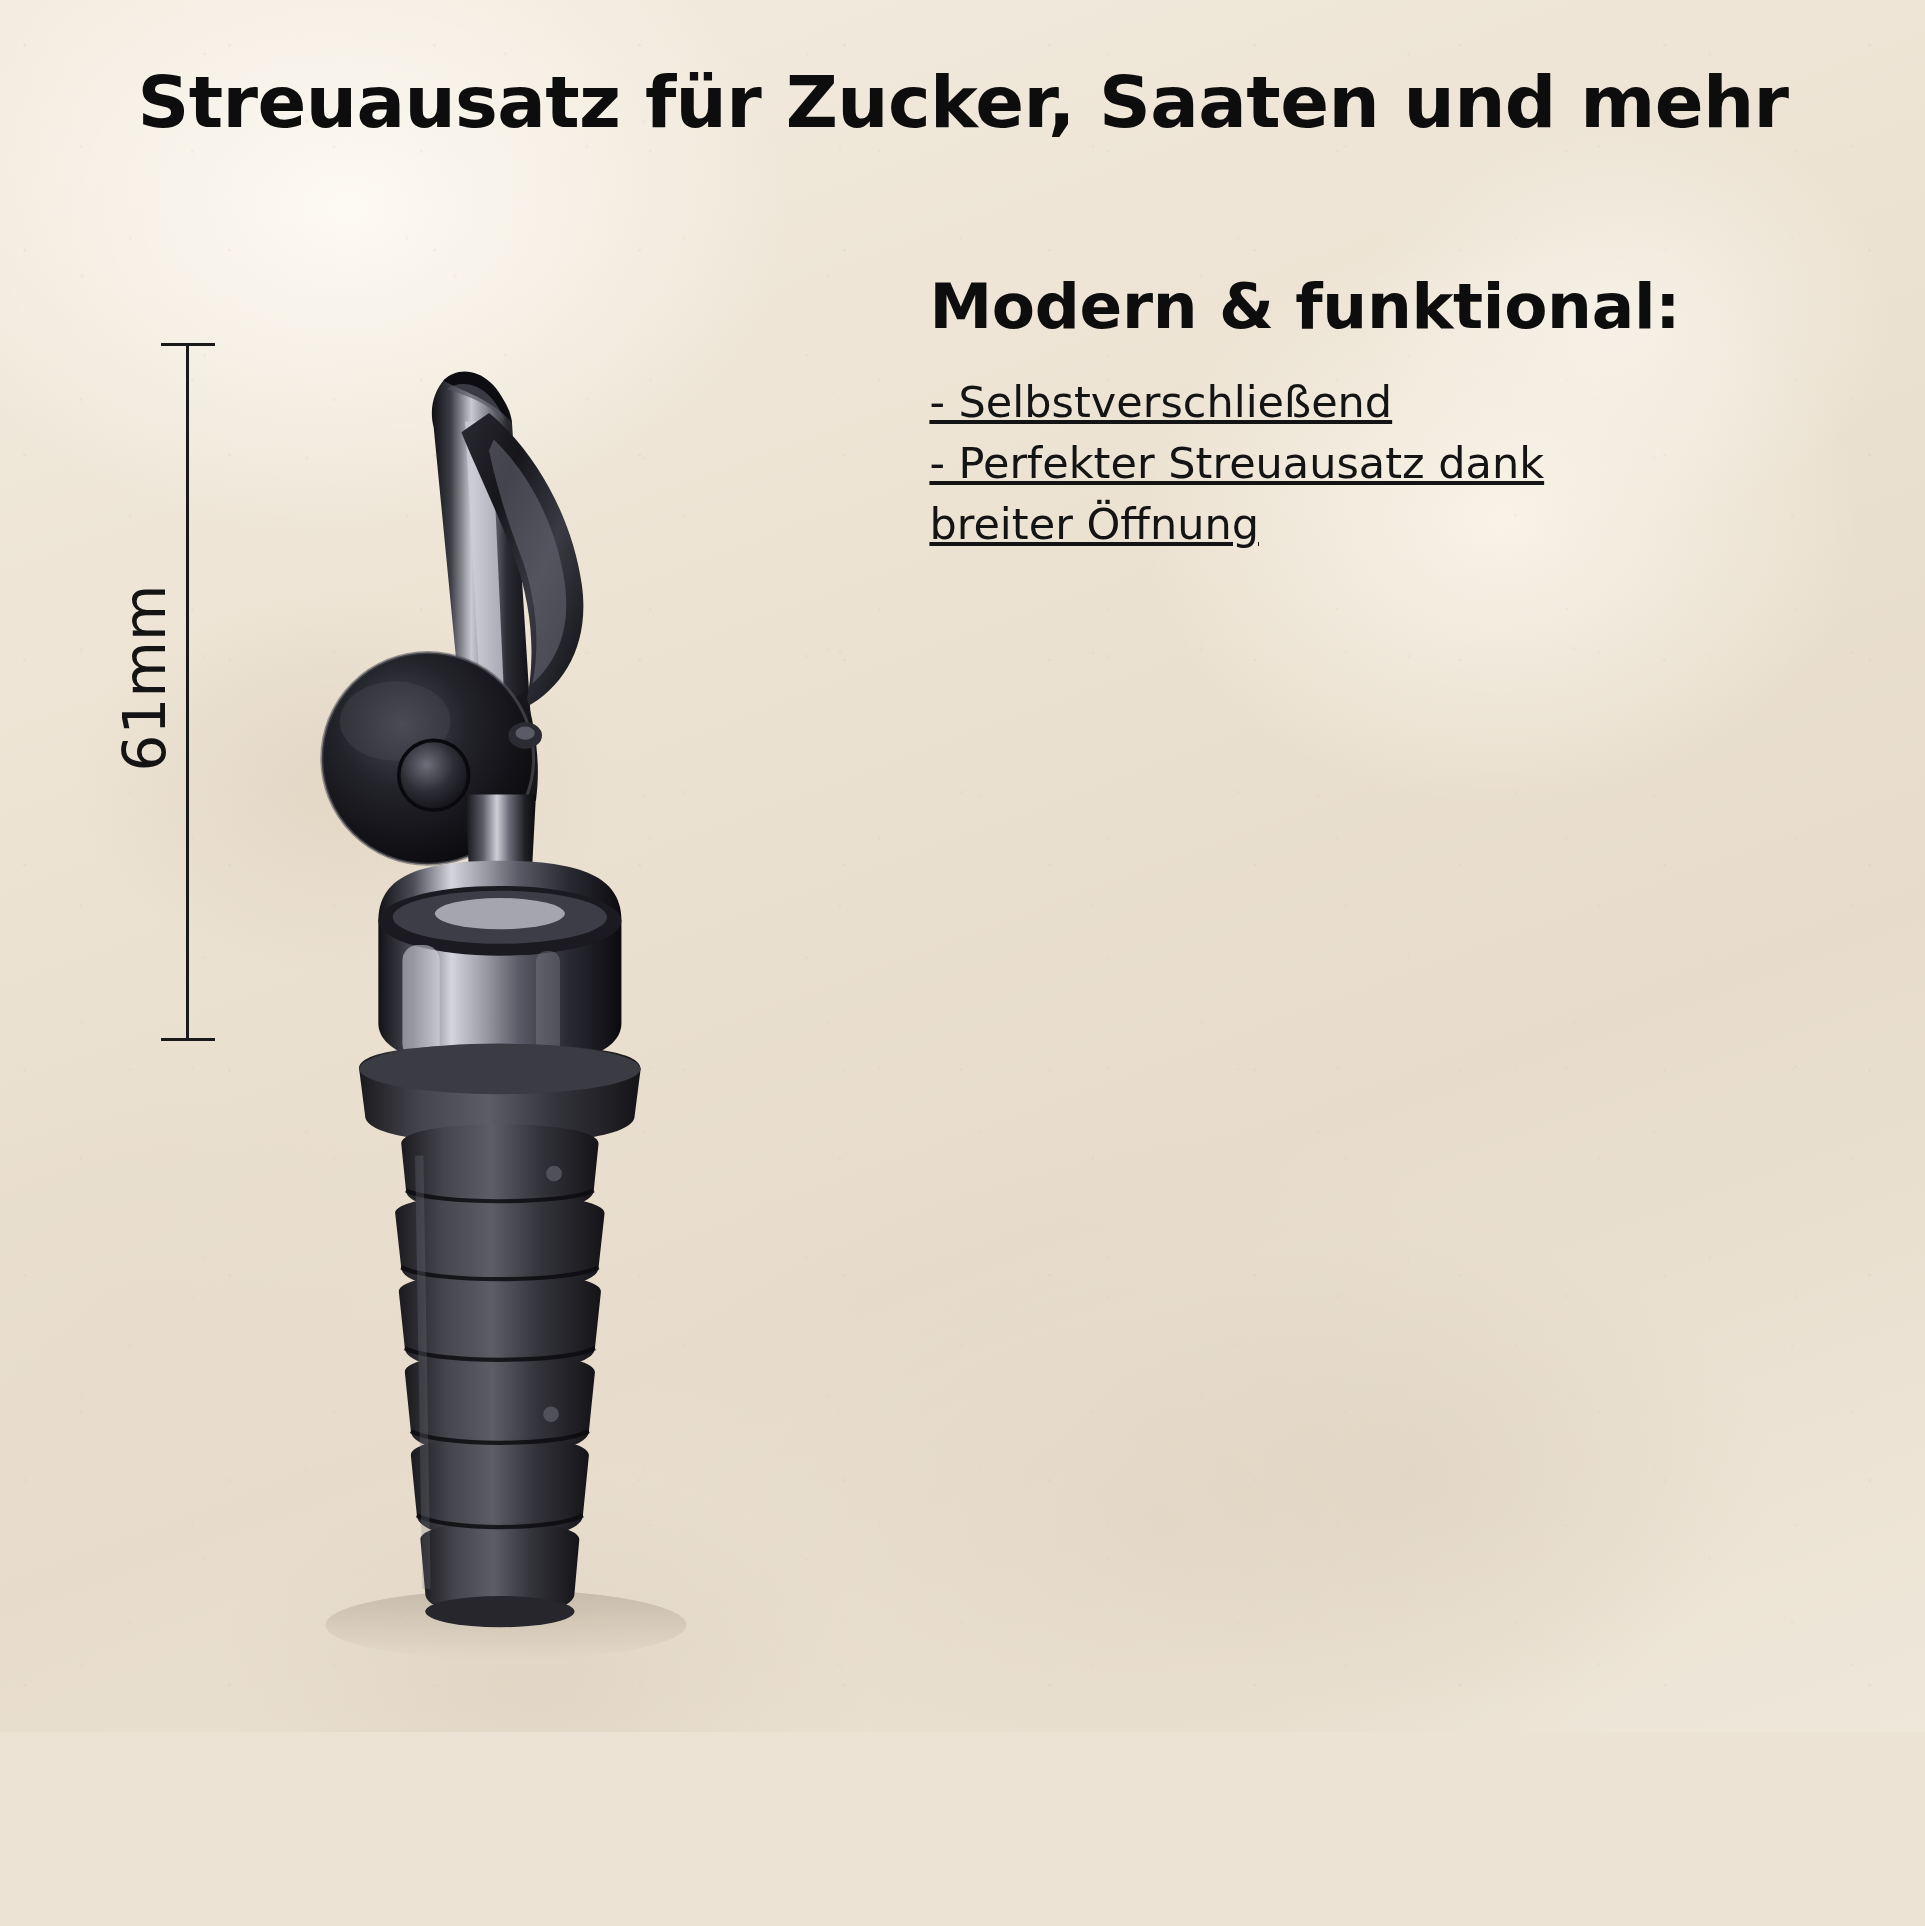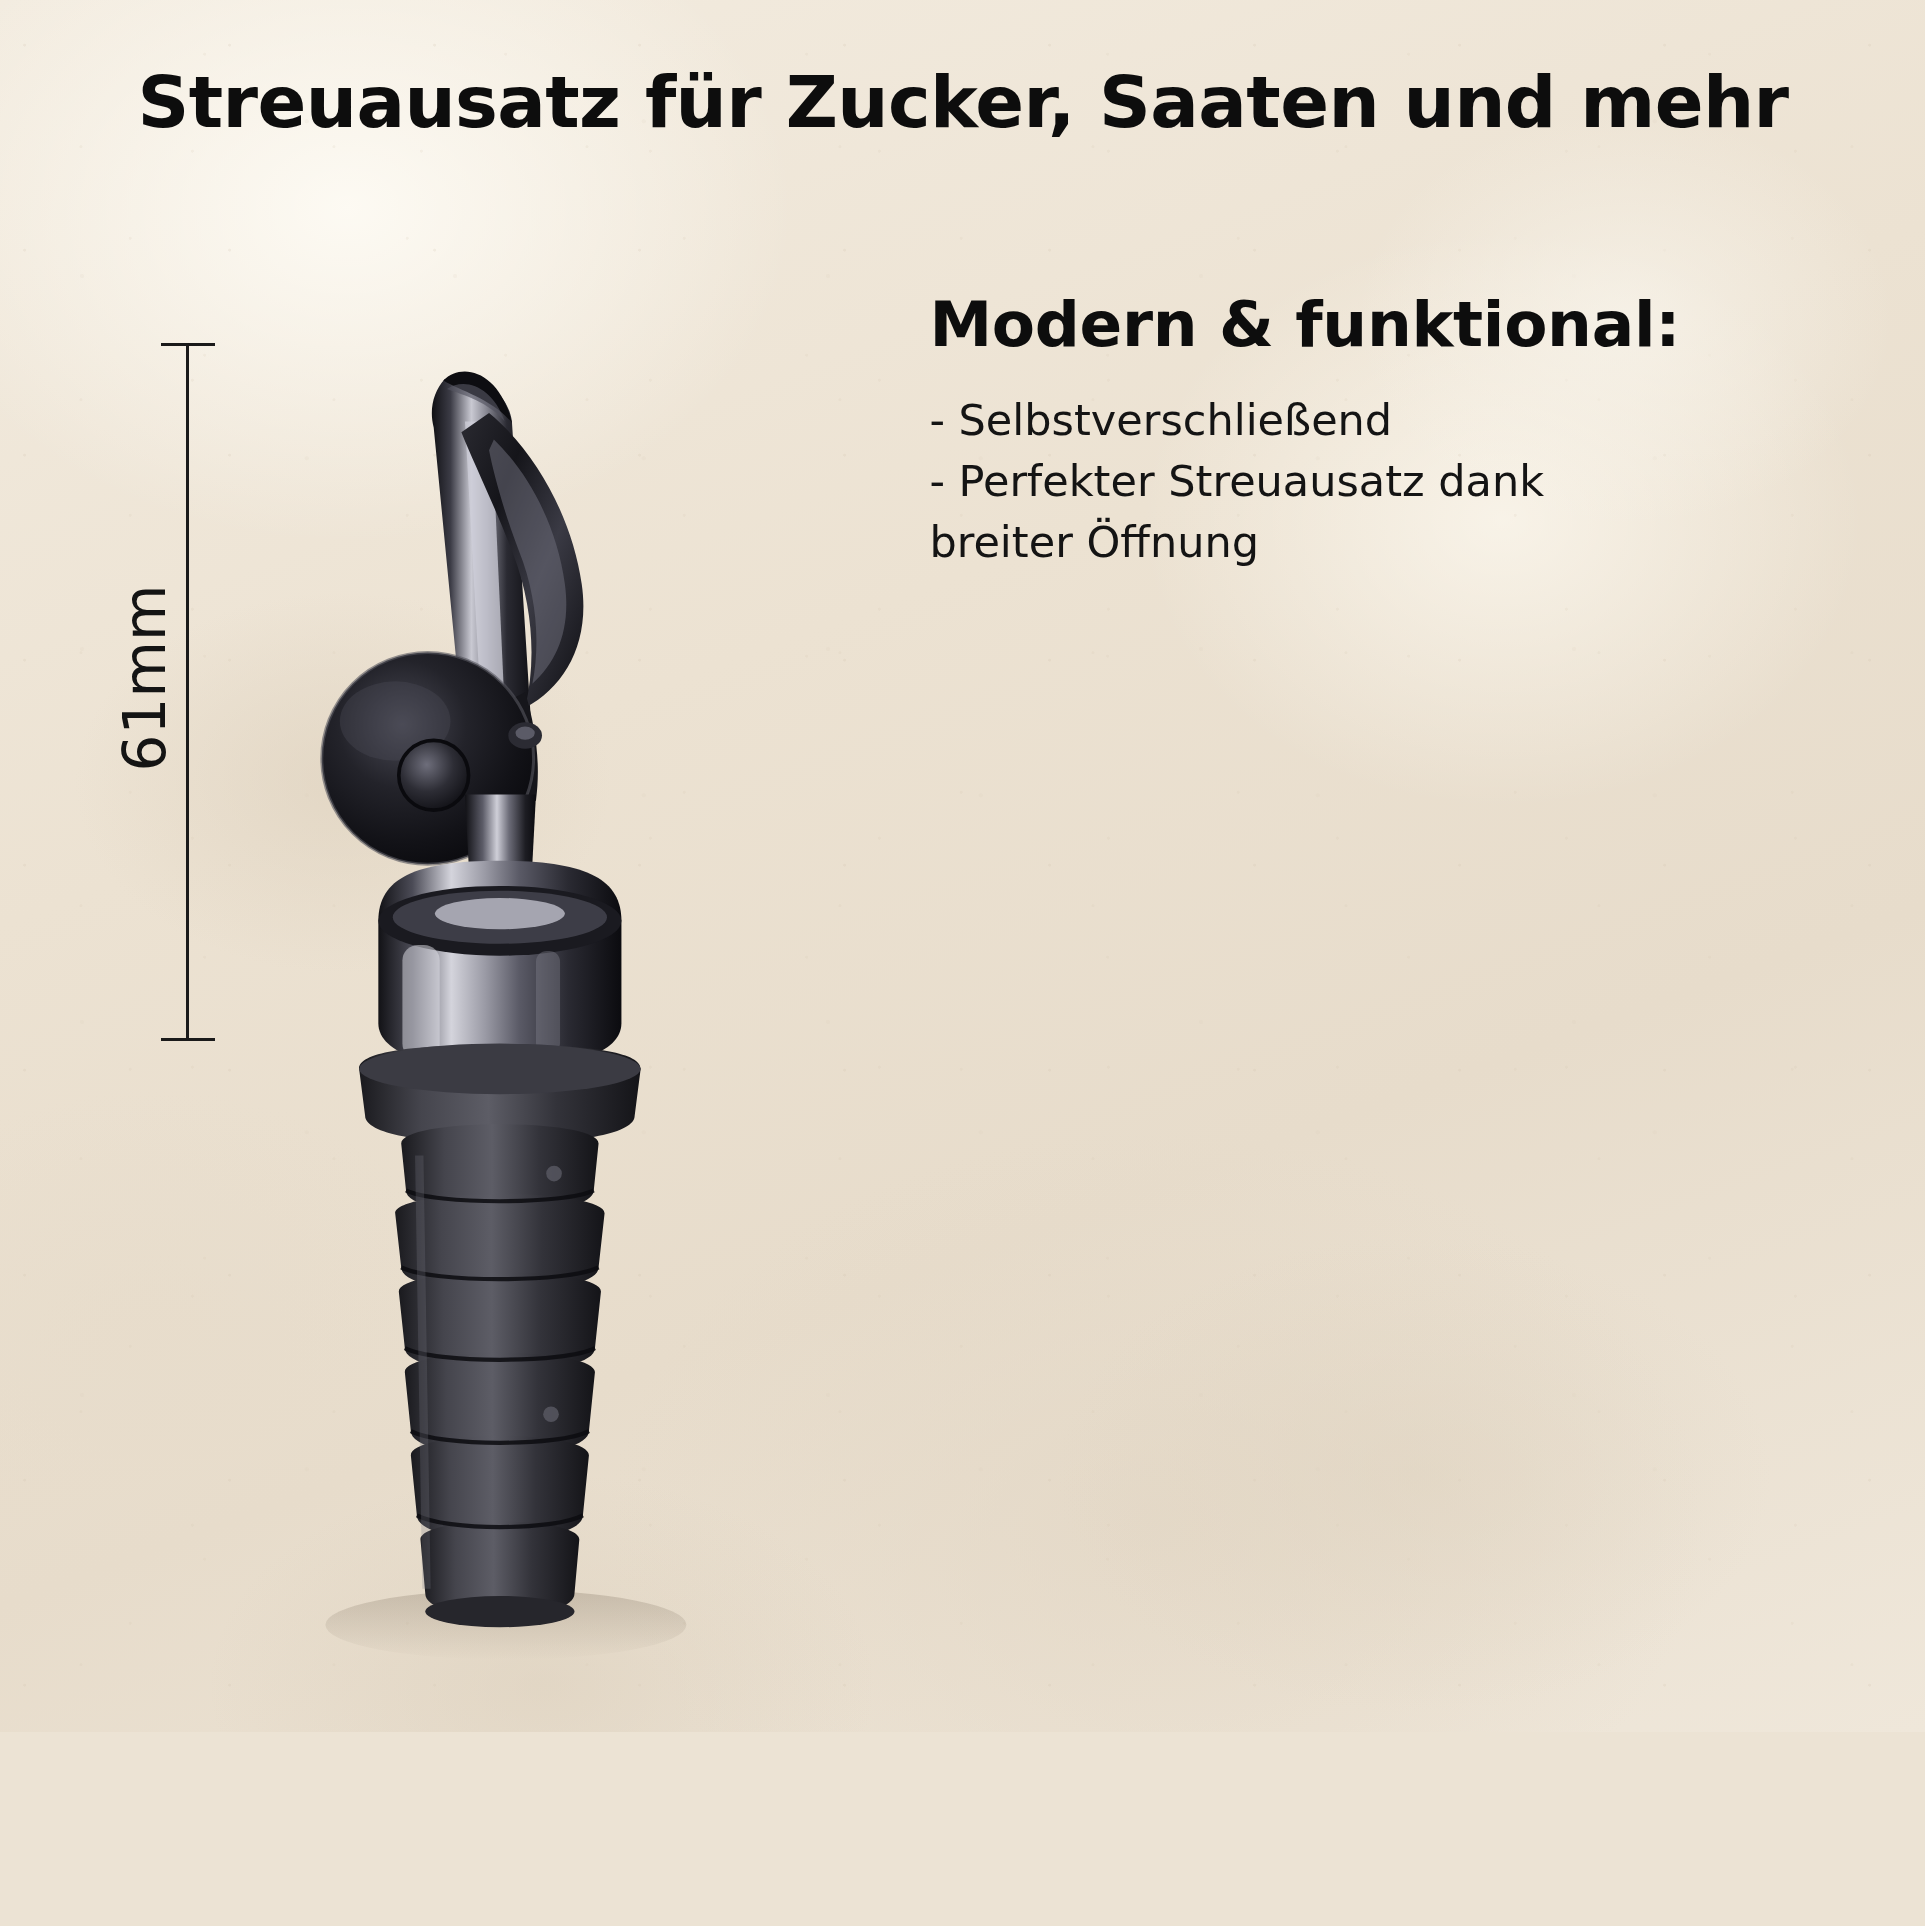--- a/index.html
+++ b/index.html
@@ -112,21 +112,21 @@
     left: 253px;
     top: 271px;
     width: 578px;
     height: 1414px;
   }
 
   
   .features {
     position: absolute;
     left: 915px;
-    top: 288px;
+    top: 270px;
     width: 939px;
   }
   .feature-block { margin-bottom: 0; }
   .feature-title {
     font-size: 63px;
     font-weight: 700;
     color: #0d0d0d;
     letter-spacing: -0.3px;
     white-space: nowrap;
   }
@@ -137,21 +137,21 @@
   }
   .feature-item {
     font-size: 43px;
     font-weight: 400;
     color: #141414;
     line-height: 1.42;
     white-space: nowrap;
   }
 
   .block-1 .feature-title { margin-bottom: 29px; padding-left: 14.4px; }
-  .block-1 .feature-item { padding-left: 14.4px; }
+  .block-1 .feature-item { padding-left: 14.4px; text-decoration: underline; }
   .block-1 { margin-bottom: 118px; }
 
   .block-2 .feature-title { margin-bottom: 25px; padding-left: 14.4px; }
   .block-2 .feature-item { padding-left: 2.4px; }
   .block-2 { margin-bottom: 118px; }
 
   .block-3 .feature-title { margin-bottom: 21.7px; padding-left: 14.4px; }
   .block-3 .feature-item { padding-left: 2.4px; }
 </style>
 </head>

